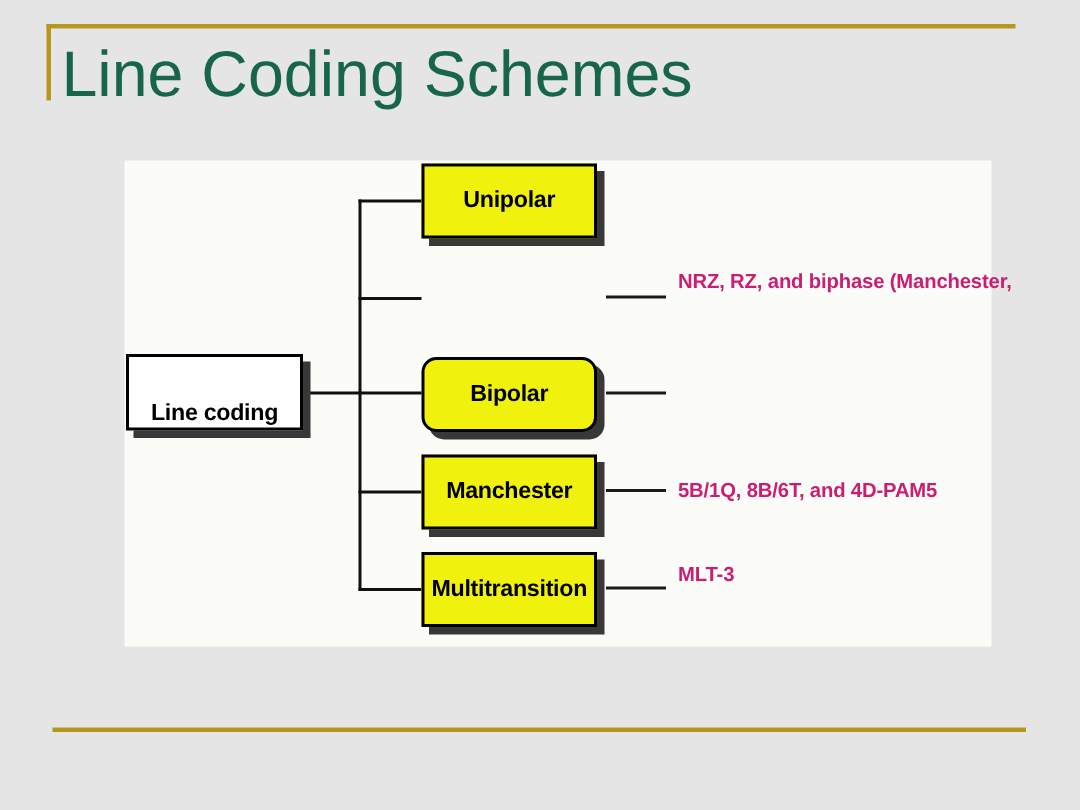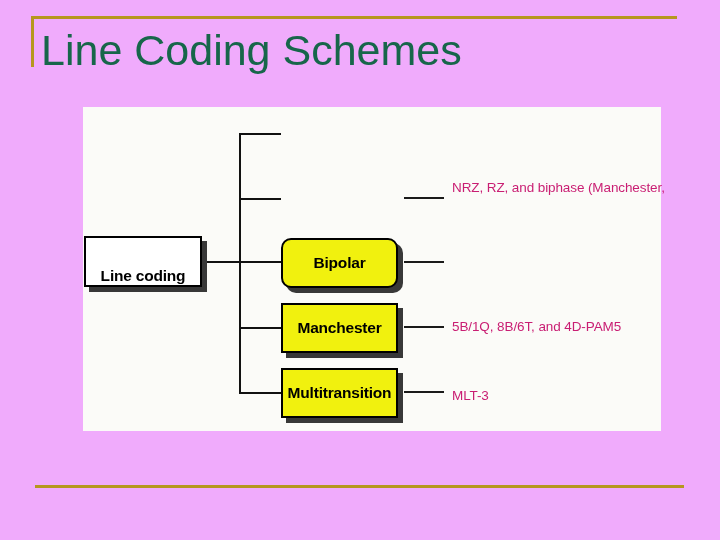--- a/index.html
+++ b/index.html
@@ -5,21 +5,21 @@
   html, body {
     margin: 0;
     padding: 0;
     background: #ffffff;
     font-family: "Liberation Sans", sans-serif;
   }
   .slide {
     position: relative;
     width: 720px;
     height: 540px;
-    background: #f0abfc;
+    background: #e5e5e5;
     overflow: hidden;
   }
   
   .rule { position: absolute; background: #B6971E; }
   .rule.top    { left: 31px;  top: 16px;  width: 646px; height: 3px; }
   .rule.accent { left: 31px;  top: 16px;  width: 3px;   height: 51px; }
   .rule.bottom { left: 35px;  top: 485px; width: 649px; height: 3px; }
 
   .title {
     position: absolute;
@@ -72,21 +72,21 @@
     color: #000000;
     white-space: nowrap;
   }
 
   
   .annotation {
     position: absolute;
     left: 452px;
     color: #C91E73;
     font-size: 13.5px;
-    font-weight: 400;
+    font-weight: 700;
     letter-spacing: -0.1px;
     line-height: 21px;
     white-space: nowrap;
   }
 </style>
 </head>
 <body>
 
 <div class="slide">
 
@@ -106,31 +106,34 @@
 
   <div class="hline thin" style="left:404px; top:197px; width:40px;"></div>
   <div class="hline thin" style="left:404px; top:261px; width:40px;"></div>
   <div class="hline thin" style="left:404px; top:326px; width:40px;"></div>
   <div class="hline thin" style="left:404px; top:391px; width:40px;"></div>
 
   <div class="node root-node" style="left:84px; top:236px;">
     <span class="node-label">Line coding</span>
   </div>
 
+  <div class="node" style="left:281px; top:109px;">
+    <span class="node-label">Unipolar</span>
+  </div>
   <div class="node" style="left:281px; top:238px;border-radius:10px;">
     <span class="node-label">Bipolar</span>
   </div>
   <div class="node" style="left:281px; top:303px;">
     <span class="node-label">Manchester</span>
   </div>
   <div class="node" style="left:281px; top:368px;">
     <span class="node-label">Multitransition</span>
   </div>
 
   <div class="annotation" style="top:177px;">
     <div>NRZ, RZ, and biphase (Manchester,</div>
   </div>
   <div class="annotation" style="top:316px;">5B/1Q, 8B/6T, and 4D-PAM5</div>
-  <div class="annotation" style="top:385px;">MLT-3</div>
+  <div class="annotation" style="top:372px;">MLT-3</div>
 
   <div class="rule bottom"></div>
 
 </div>
 
 </body></html>

